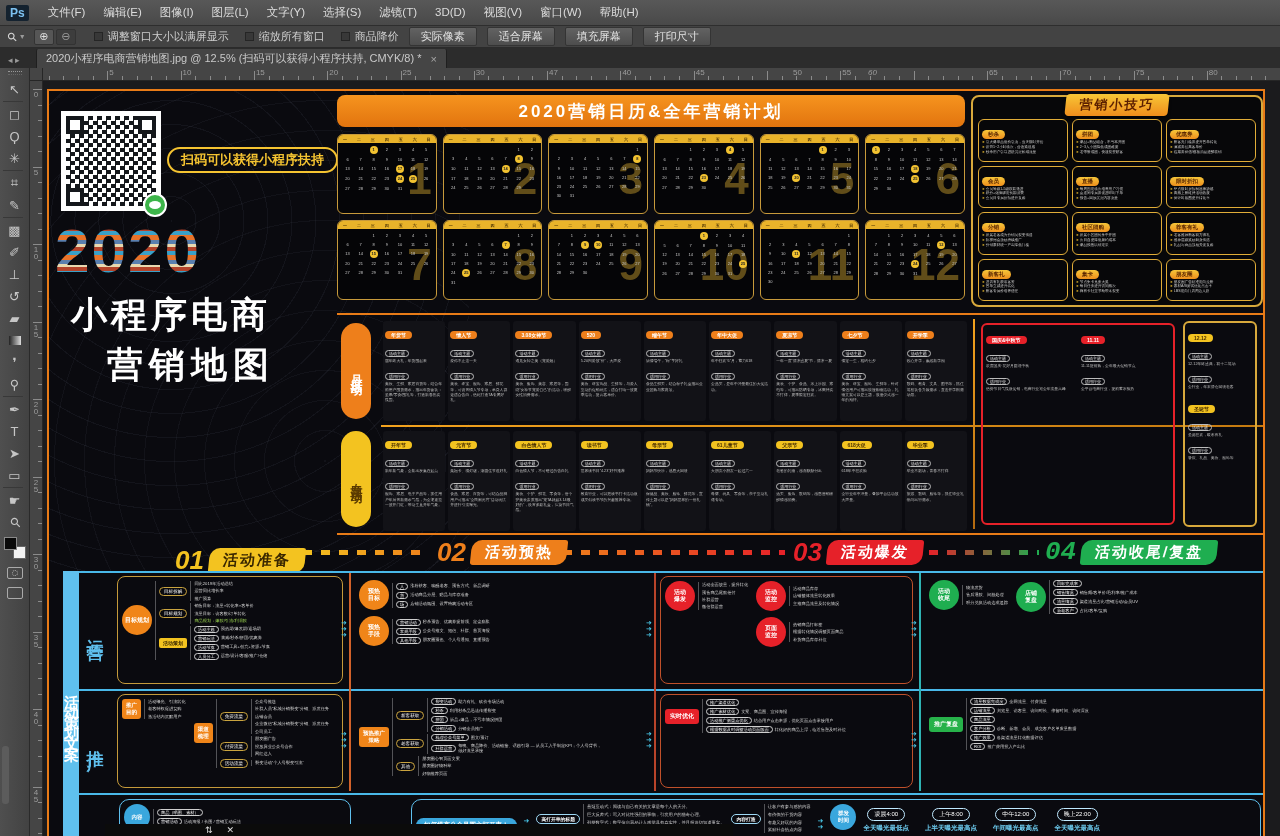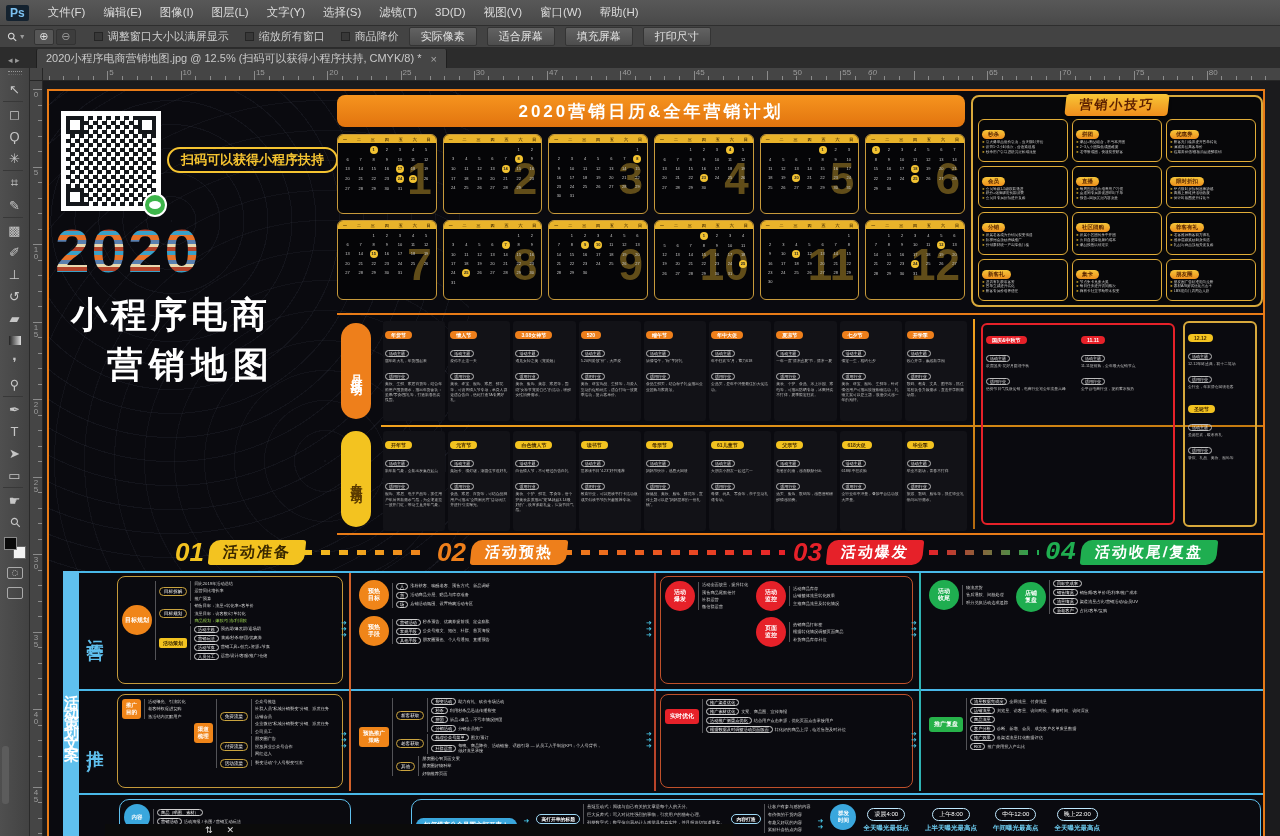--- a/index.html
+++ b/index.html
@@ -1066,21 +1066,21 @@
               <div class="redcol" id="rc1"><span class="apill r">国庆&amp;中秋节</span><div><span class="alabel">活动主题</span></div><div class="atext">欢度国庆·花好月圆迎中秋</div><div><span class="alabel">适用行业</span></div><div class="atext">借势节日气氛做促销，电商行业迎全年流量高峰</div></div>
               <div class="redcol" id="rc2"><span class="apill r">11.11</span><div><span class="alabel">活动主题</span></div><div class="atext">11.11提前购，全年最大促销节点</div><div><span class="alabel">适用行业</span></div><div class="atext">全平台电商行业，提前蓄水预热</div></div>
             </div>
             <div class="farcard">
               <div class="farsec" id="fc1"><span class="apill y">12.12</span><div><span class="alabel">活动主题</span></div><div class="atext">12.12年终盛典，双十二返场</div><div><span class="alabel">适用行业</span></div><div class="atext">全行业，年末清仓回馈老客</div></div>
               <div class="farsec" id="fc2"><span class="apill y">圣诞节</span><div><span class="alabel">活动主题</span></div><div class="atext">圣诞狂欢，暖冬有礼</div><div><span class="alabel">适用行业</span></div><div class="atext">餐饮、礼品、美妆、服饰等</div></div>
             </div>
           </div>
 
           <div class="phases" id="phases">
-              <div class="phase" style="left: 126px;">
+              <div class="phase" style="left: 126px; margin-top: 8px;">
                 <span class="pnum" style="color: rgb(243, 195, 32);">01</span>
                 <span class="pbadge" style="background: rgb(243, 195, 32); color: rgb(58, 40, 0);">活动准备</span>
               </div>
               <div class="phase" style="left: 388px;">
                 <span class="pnum" style="color: rgb(238, 127, 27);">02</span>
                 <span class="pbadge" style="background: rgb(238, 127, 27); color: rgb(255, 255, 255);">活动预热</span>
               </div>
               <div class="phase" style="left: 744px;">
                 <span class="pnum" style="color: rgb(230, 33, 41);">03</span>
                 <span class="pbadge" style="background: rgb(230, 33, 41); color: rgb(255, 255, 255);">活动爆发</span>

